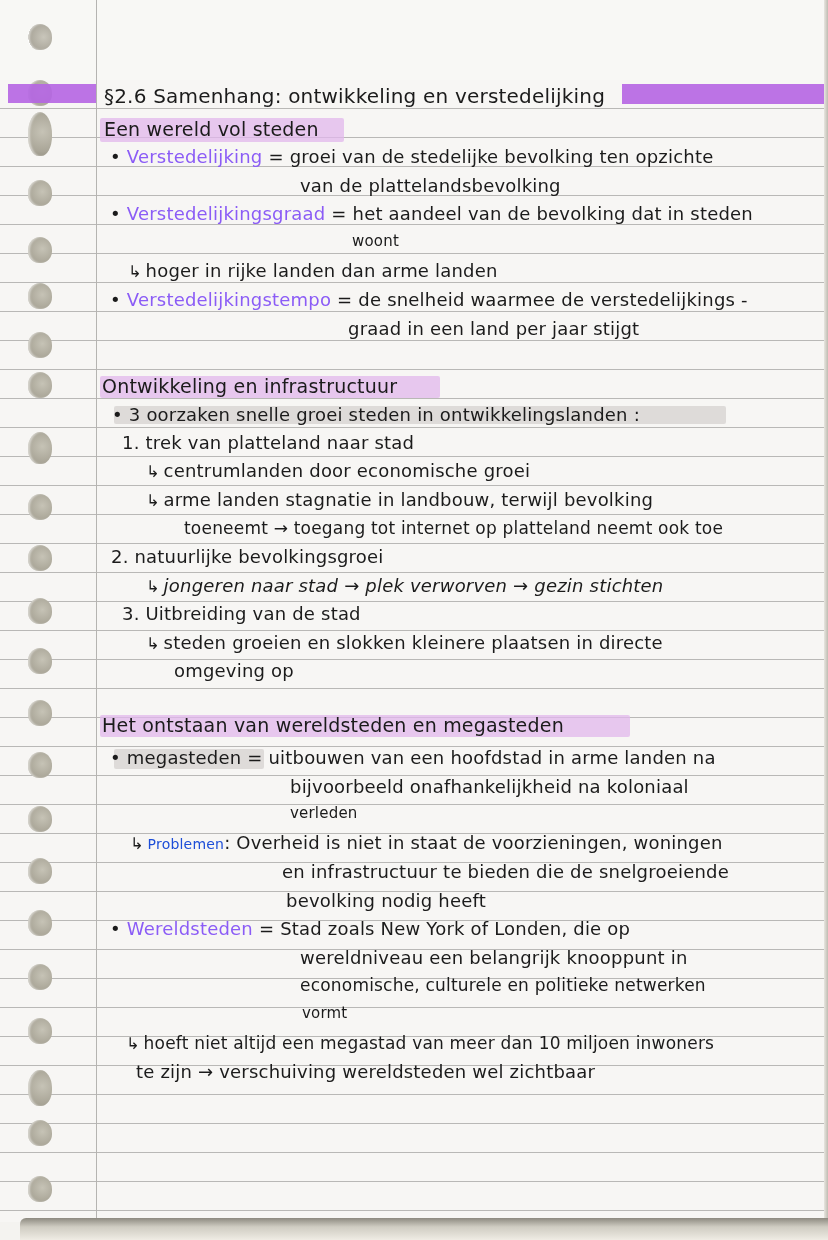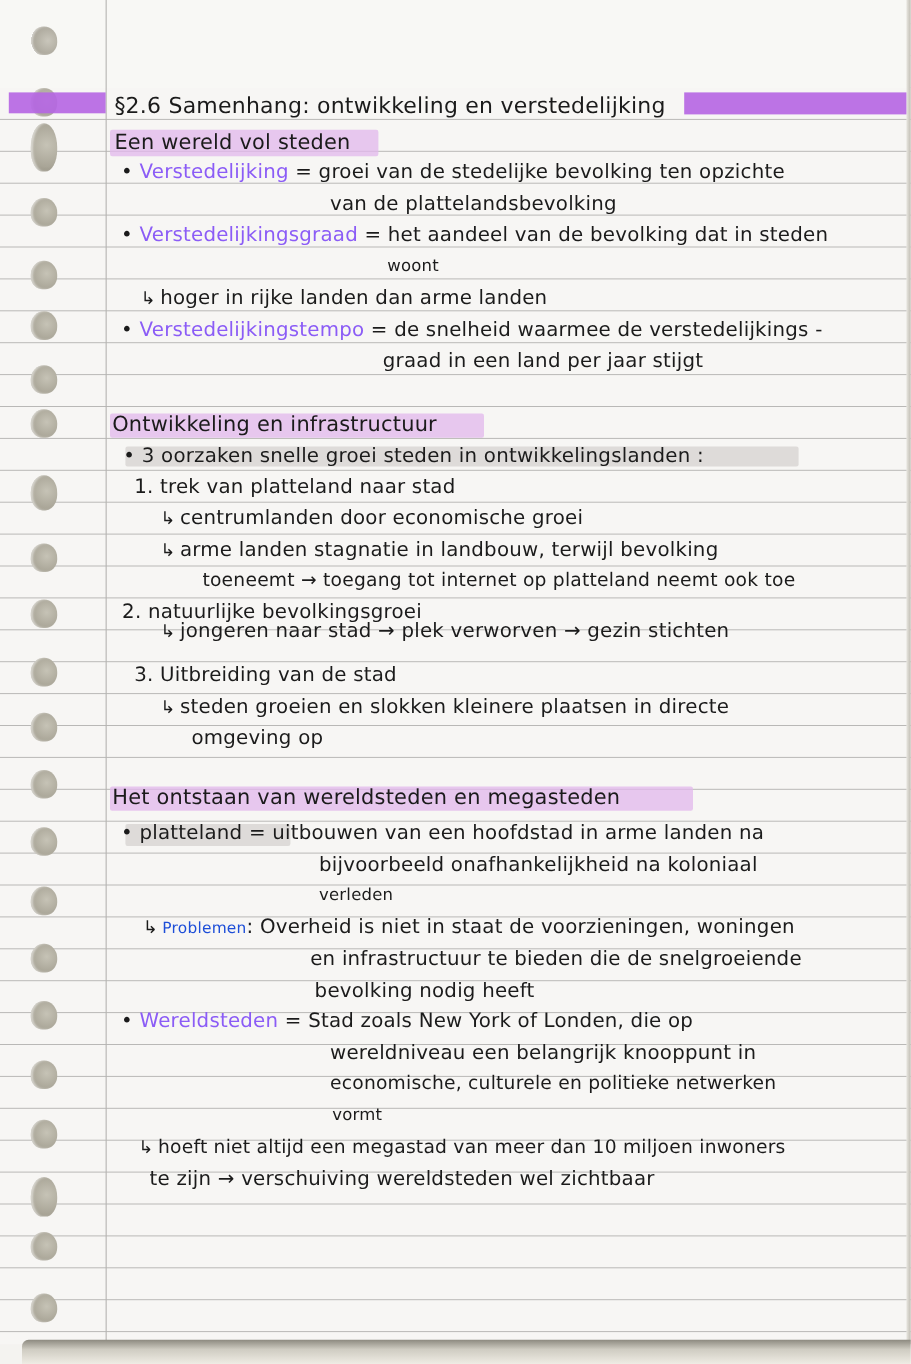--- a/index.html
+++ b/index.html
@@ -141,34 +141,34 @@
 <div class="line" style="left:122px;top:432px;">1. trek van platteland naar stad</div>
 <div class="line" style="left:146px;top:460px;">
   <span class="arrow-hook">↳</span><span>centrumlanden door economische groei</span>
 </div>
 <div class="line" style="left:146px;top:489px;">
   <span class="arrow-hook">↳</span><span>arme landen stagnatie in landbouw, terwijl bevolking</span>
 </div>
 <div class="line" style="left:184px;top:518px;font-size:17px;">toeneemt → toegang tot internet op platteland neemt ook toe</div>
 
 <div class="line" style="left:111px;top:546px;">2. natuurlijke bevolkingsgroei</div>
-<div class="line" style="left:146px;top:563px;">
+<div class="line" style="left:146px;top:575px;font-style:italic;">
   <span class="arrow-hook">↳</span><span>jongeren naar stad → plek verworven → gezin stichten</span>
 </div>
 
 <div class="line" style="left:122px;top:603px;">3. Uitbreiding van de stad</div>
 <div class="line" style="left:146px;top:632px;">
   <span class="arrow-hook">↳</span><span>steden groeien en slokken kleinere plaatsen in directe</span>
 </div>
 <div class="line" style="left:174px;top:660px;">omgeving op</div>
 
 <div class="line heading" style="left:102px;top:714px;">Het ontstaan van wereldsteden en megasteden</div>
 
 <div class="line" style="left:110px;top:747px;">
-  <span class="bullet">•</span><span>platteland</span><span> = </span><span>uitbouwen van een hoofdstad in arme landen na</span>
+  <span class="bullet">•</span><span>megasteden</span><span> = </span><span>uitbouwen van een hoofdstad in arme landen na</span>
 </div>
 <div class="line" style="left:290px;top:776px;text-align:right;">bijvoorbeeld onafhankelijkheid na koloniaal</div>
 <div class="line" style="left:290px;top:804px;font-size:15px;">verleden</div>
 
 <div class="line" style="left:130px;top:832px;">
   <span class="arrow-hook">↳</span><span class="small-term">Problemen</span><span>: Overheid is niet in staat de voorzieningen, woningen</span>
 </div>
 <div class="line" style="left:282px;top:861px;">en infrastructuur te bieden die de snelgroeiende</div>
 <div class="line" style="left:286px;top:890px;">bevolking nodig heeft</div>
 

